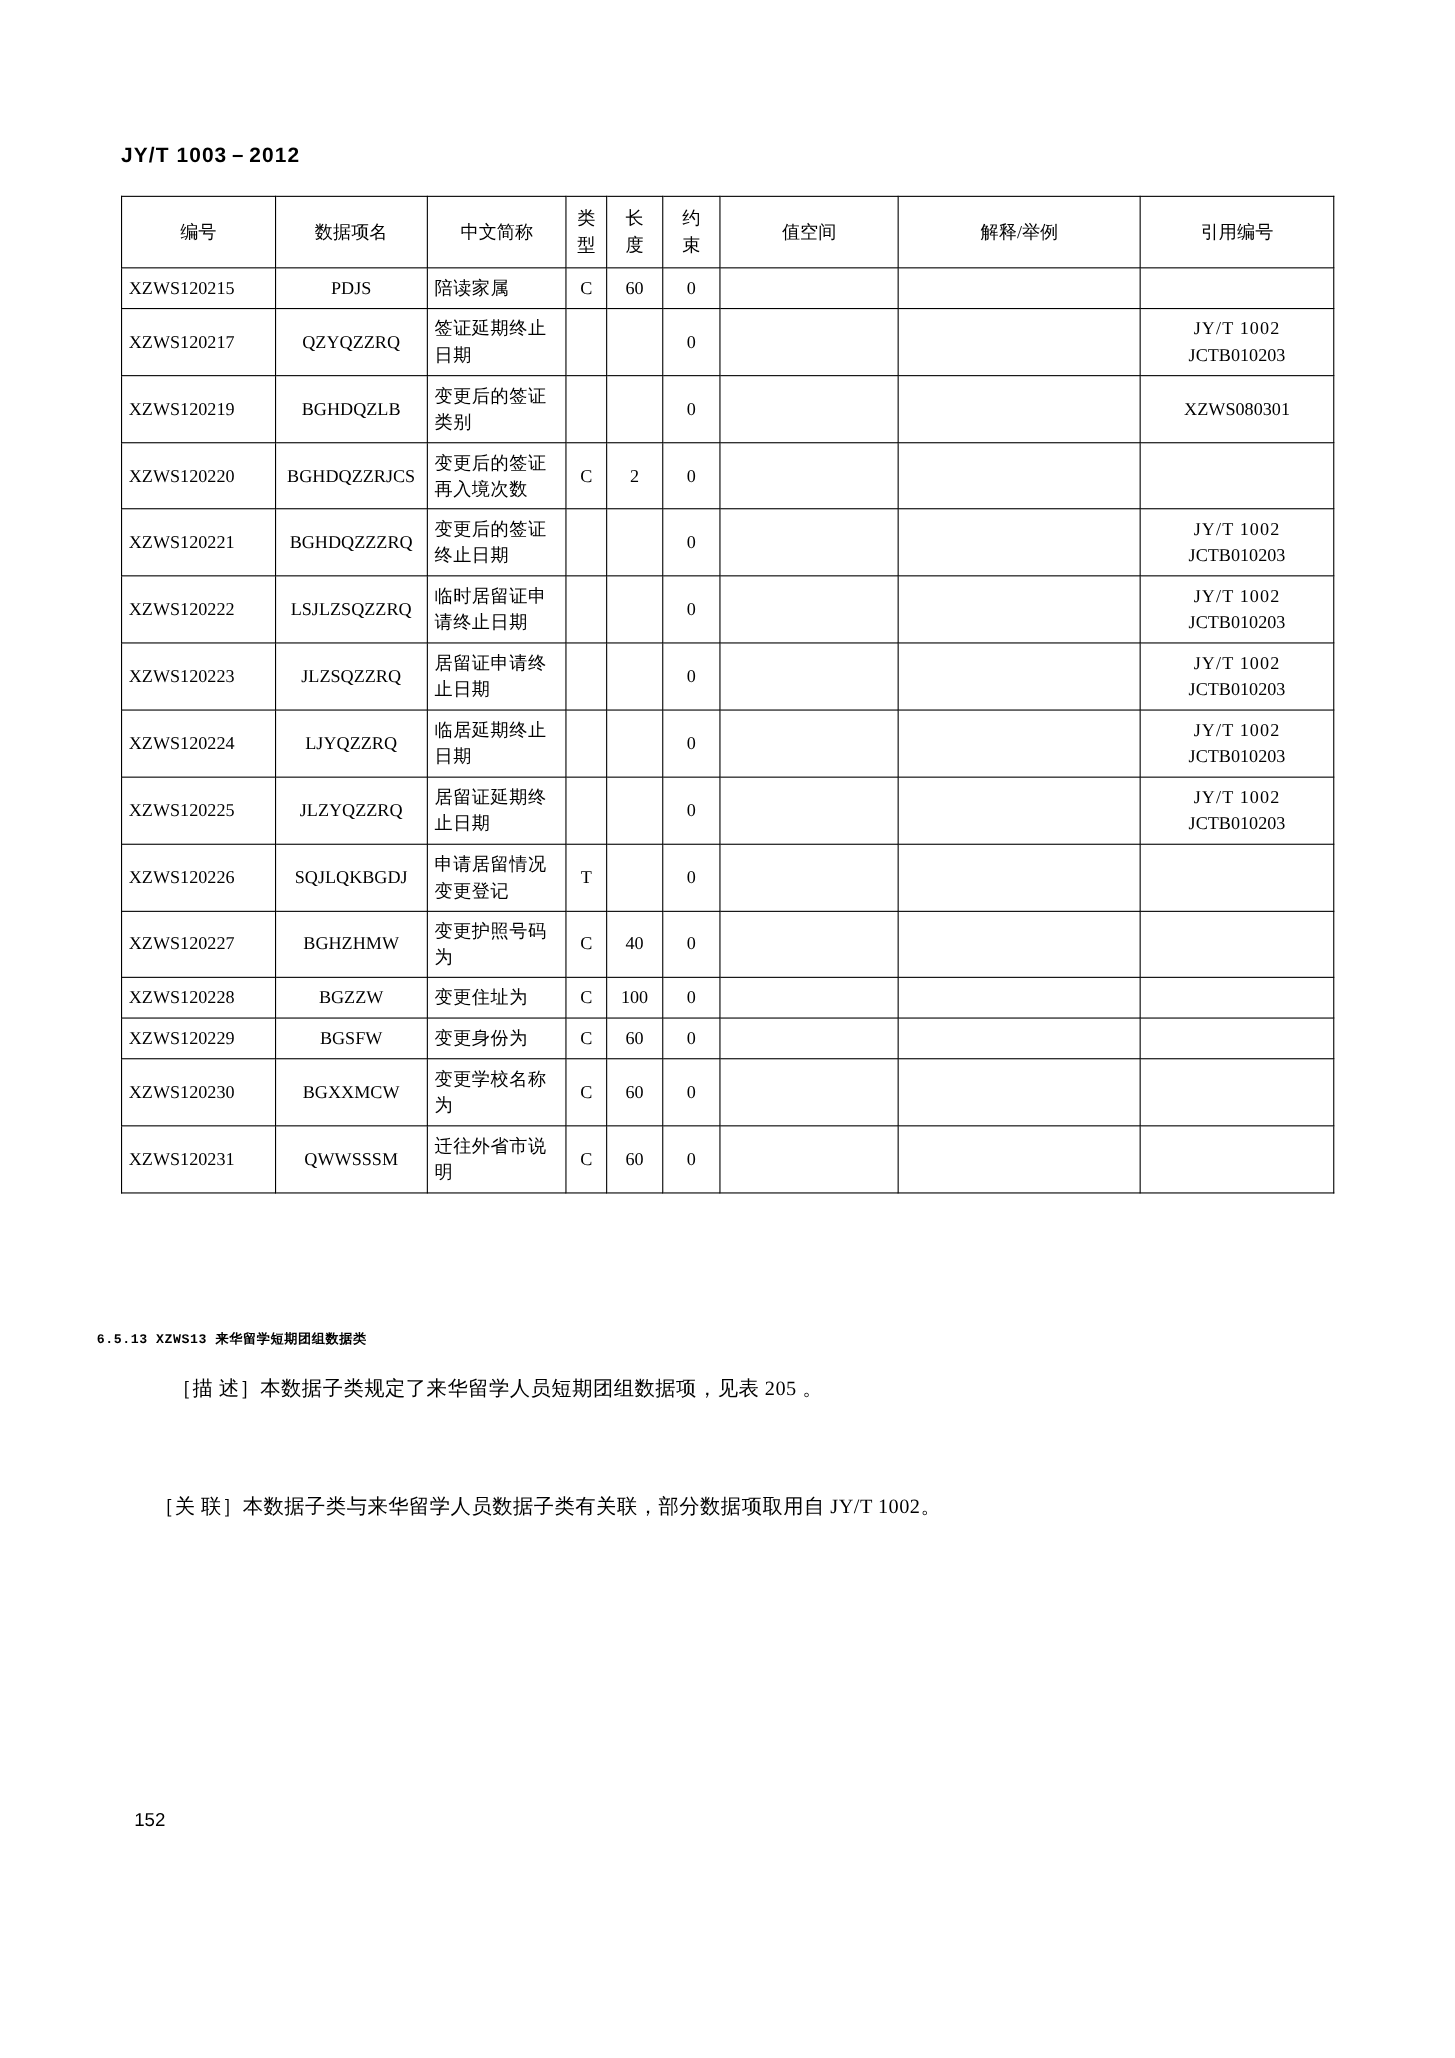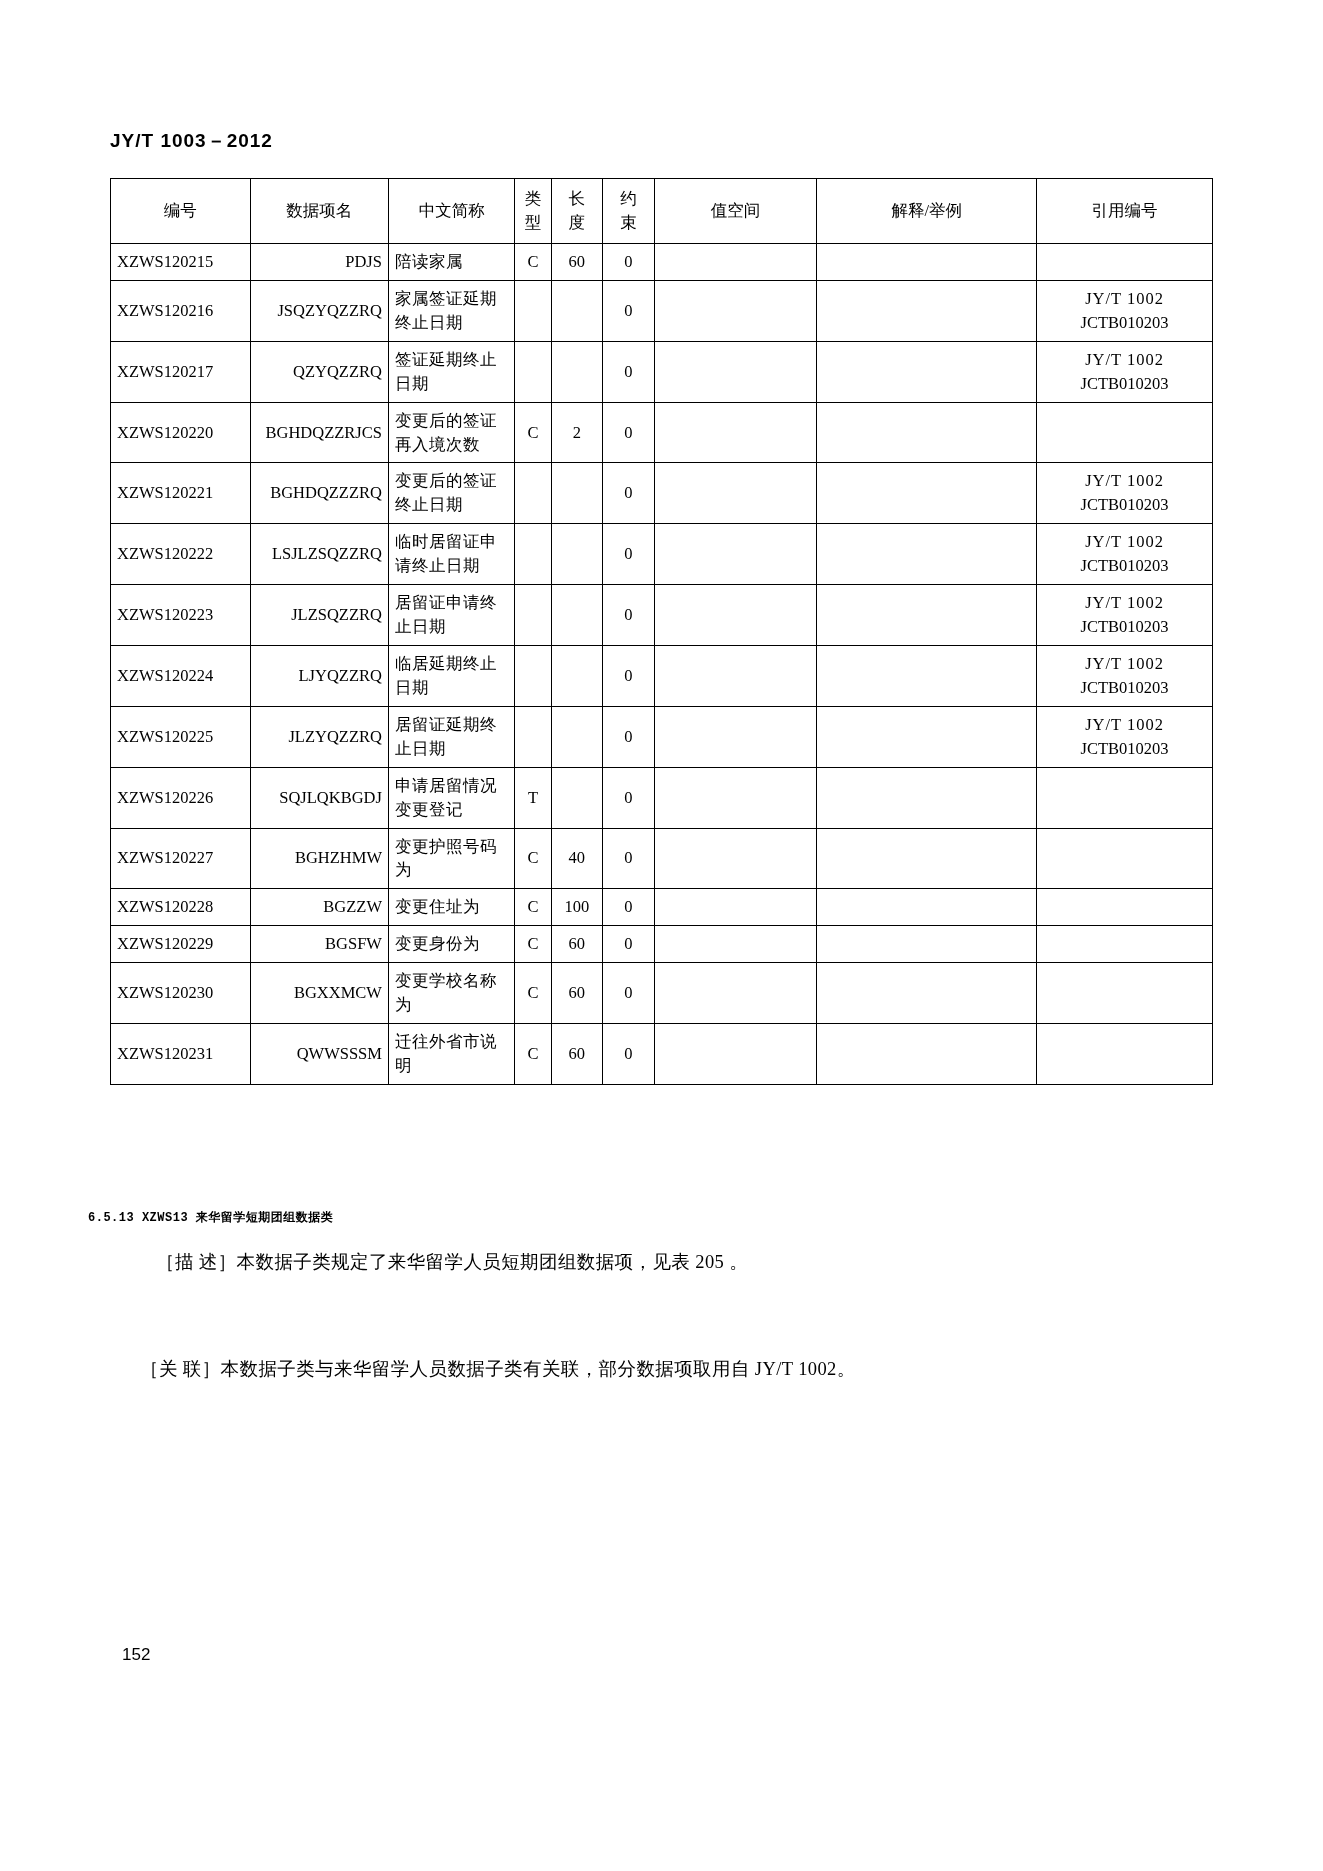--- a/index.html
+++ b/index.html
@@ -56,21 +56,21 @@
   .col-xm { width: 126px; }
   .col-zw { width: 115px; }
   .col-lx { width: 33px; }
   .col-cd { width: 47px; }
   .col-ys { width: 47px; }
   .col-zkj { width: 148px; }
   .col-js { width: 200px; }
   .col-yy { width: 160px; }
 
   td.c-code { text-align: left; padding-left: 10px; margin-left: 32px; }
-  td.c-name { text-align: right; padding-left: 10px; }
+  td.c-name { text-align: center; padding-left: 10px; }
   td.c-cn {
     text-align: left;
     padding-left: 8px;
     padding-right: 4px;
     letter-spacing: 0.5px;
   }
   td.c-center { text-align: center; }
   td.c-ref { text-align: center; font-size: 16px; line-height: 1.5; }
   .ref-line { display: block; }
   .ref-line.spaced { letter-spacing: 1px; }
@@ -144,45 +144,44 @@
           <td class="c-name">PDJS</td>
           <td class="c-cn">陪读家属</td>
           <td class="c-center">C</td>
           <td class="c-center">60</td>
           <td class="c-center">0</td>
           <td class="c-center"></td>
           <td class="c-center"></td>
           <td class="c-ref"></td>
         </tr>
         <tr>
-          <td class="c-code">XZWS120216</td>
-          <td class="c-name">JSQZYQZZRQ</td>
-          <td class="c-cn">家属签证延期终止日期</td>
-          <td class="c-center"></td>
-          <td class="c-center"></td>
-          <td class="c-center">0</td>
-          <td class="c-center"></td>
-          <td class="c-center"></td>
-          <td class="c-ref">
-            <span class="ref-line spaced">JY/T 1002</span>
-            <span class="ref-line">JCTB010203</span>
-          </td>
-        </tr>
-        <tr>
           <td class="c-code">XZWS120217</td>
           <td class="c-name">QZYQZZRQ</td>
           <td class="c-cn">签证延期终止日期</td>
           <td class="c-center"></td>
           <td class="c-center"></td>
           <td class="c-center">0</td>
           <td class="c-center"></td>
           <td class="c-center"></td>
           <td class="c-ref">
             <span class="ref-line spaced">JY/T 1002</span>
             <span class="ref-line">JCTB010203</span>
+          </td>
+        </tr>
+        <tr>
+          <td class="c-code">XZWS120219</td>
+          <td class="c-name">BGHDQZLB</td>
+          <td class="c-cn">变更后的签证类别</td>
+          <td class="c-center"></td>
+          <td class="c-center"></td>
+          <td class="c-center">0</td>
+          <td class="c-center"></td>
+          <td class="c-center"></td>
+          <td class="c-ref">
+            <span class="ref-line">XZWS080301</span>
           </td>
         </tr>
         <tr>
           <td class="c-code">XZWS120220</td>
           <td class="c-name">BGHDQZZRJCS</td>
           <td class="c-cn">变更后的签证再入境次数</td>
           <td class="c-center">C</td>
           <td class="c-center">2</td>
           <td class="c-center">0</td>
           <td class="c-center"></td>

